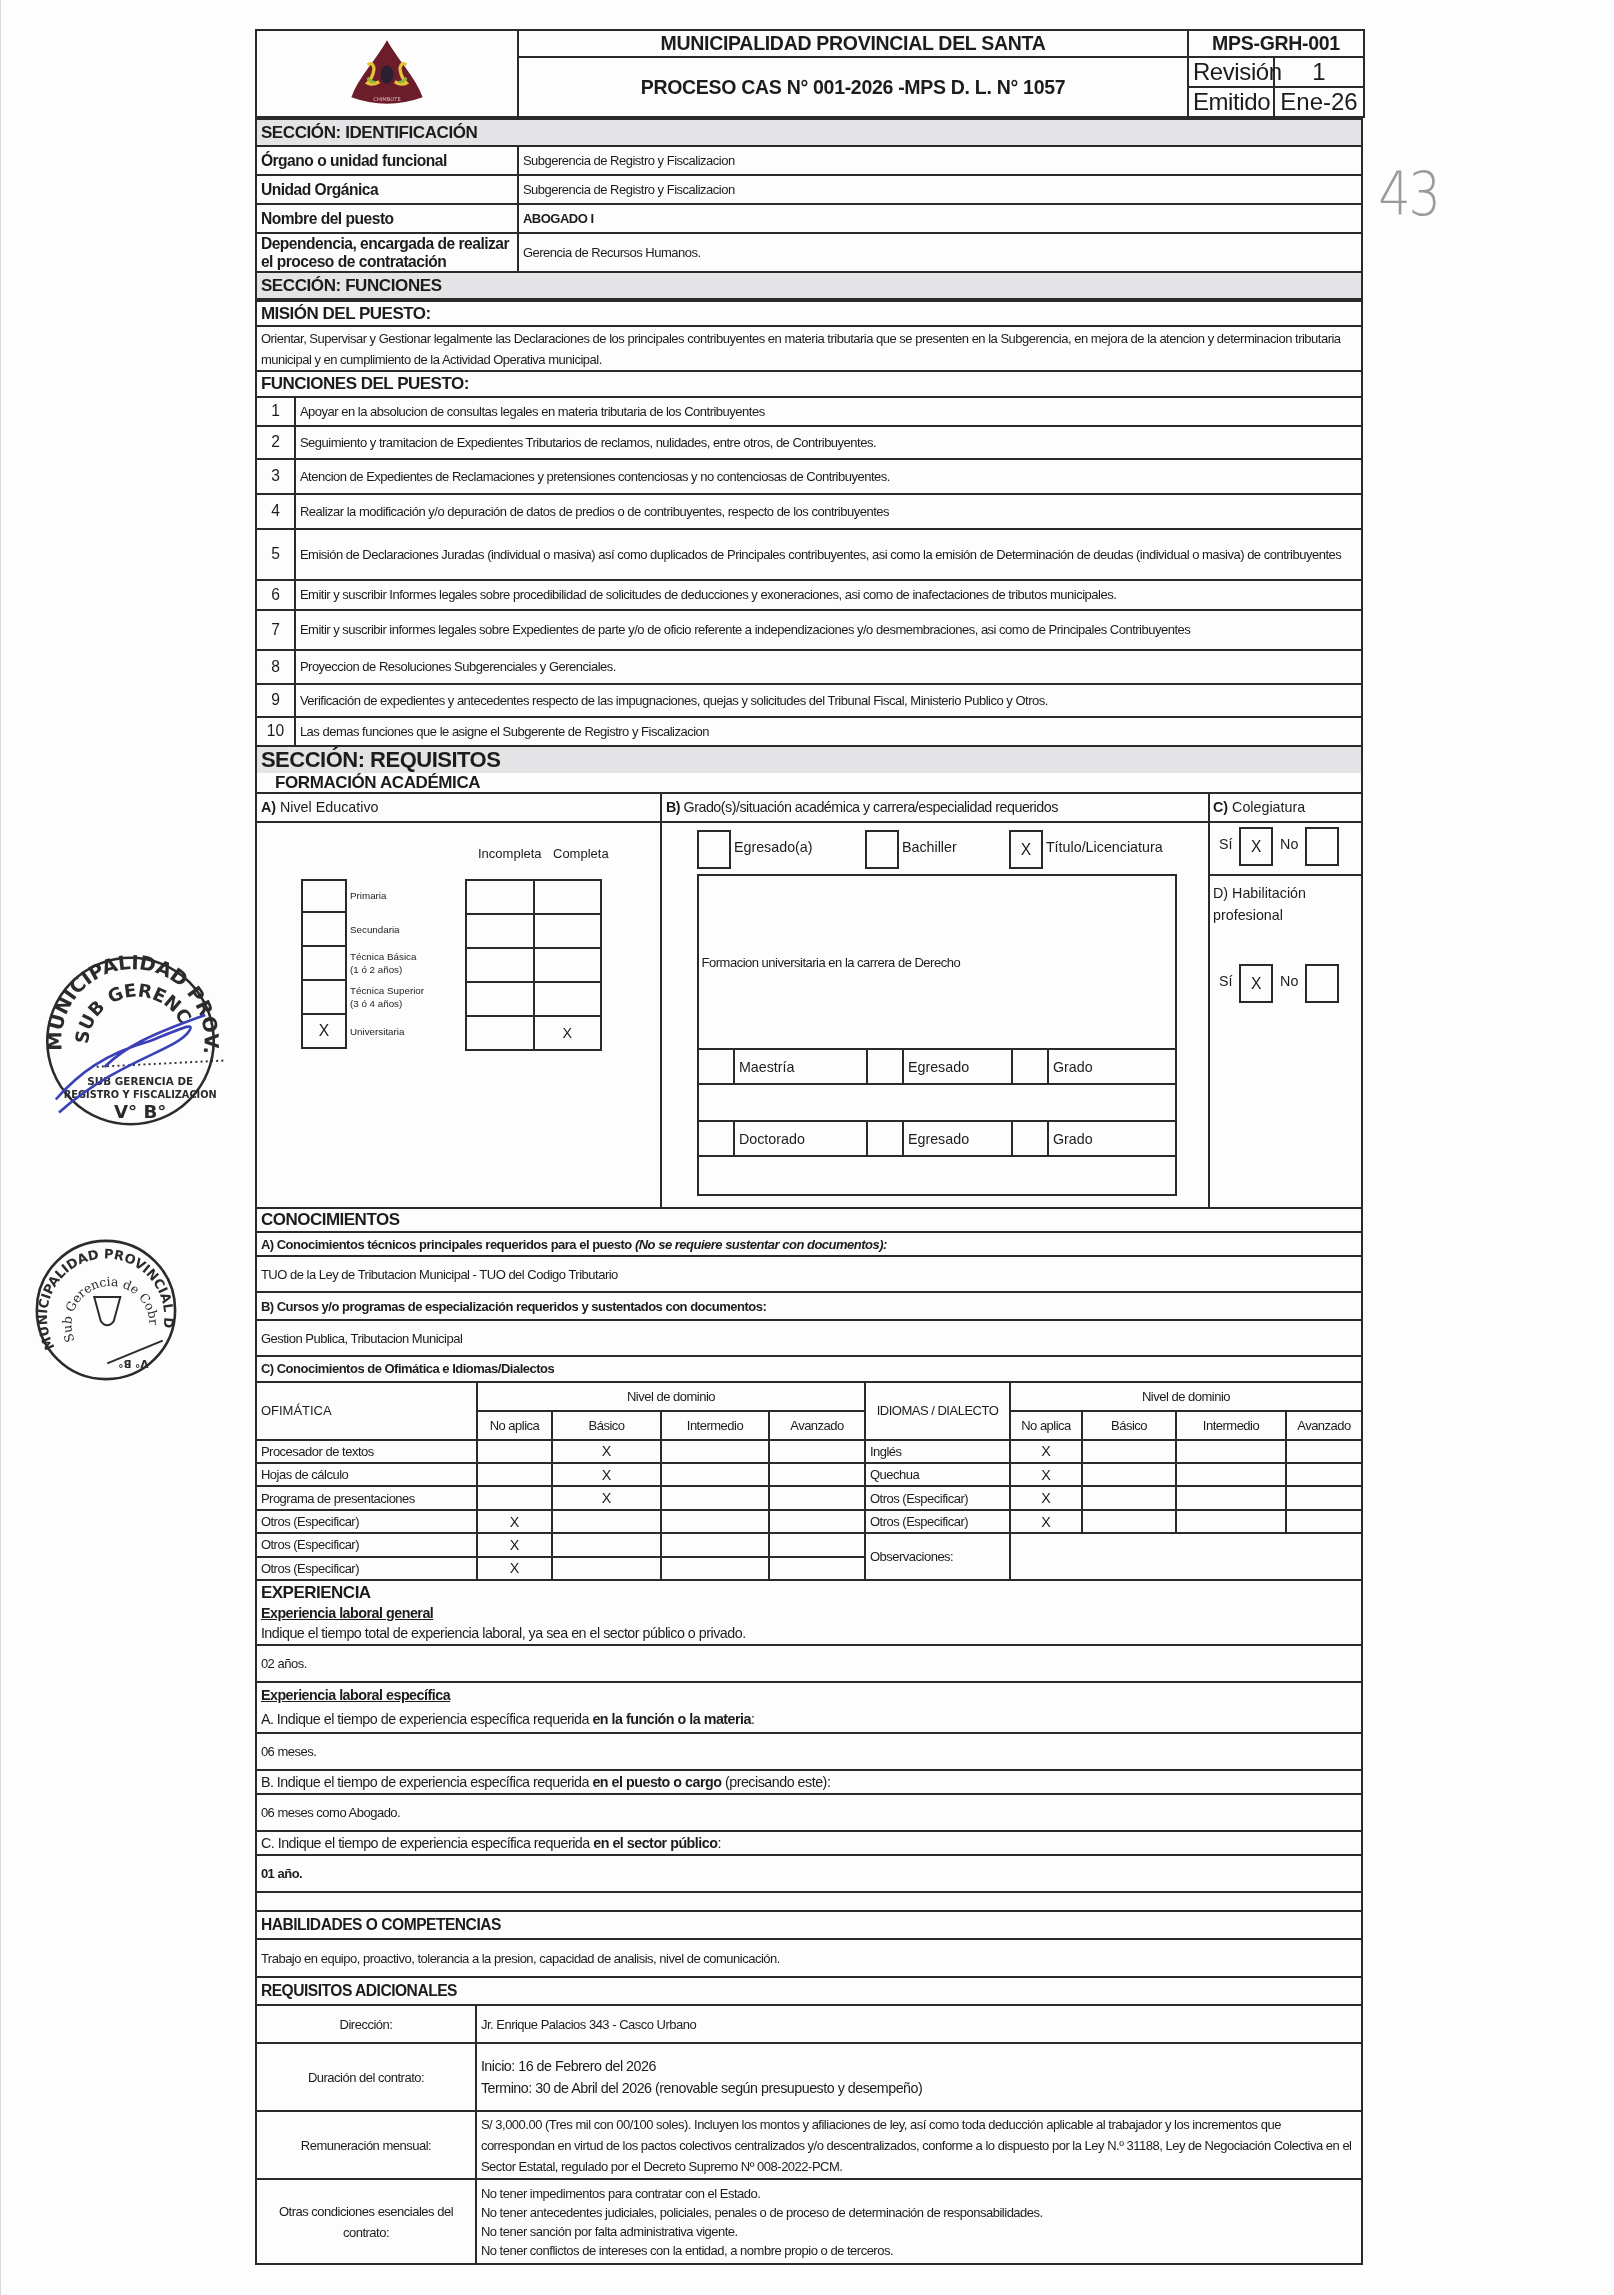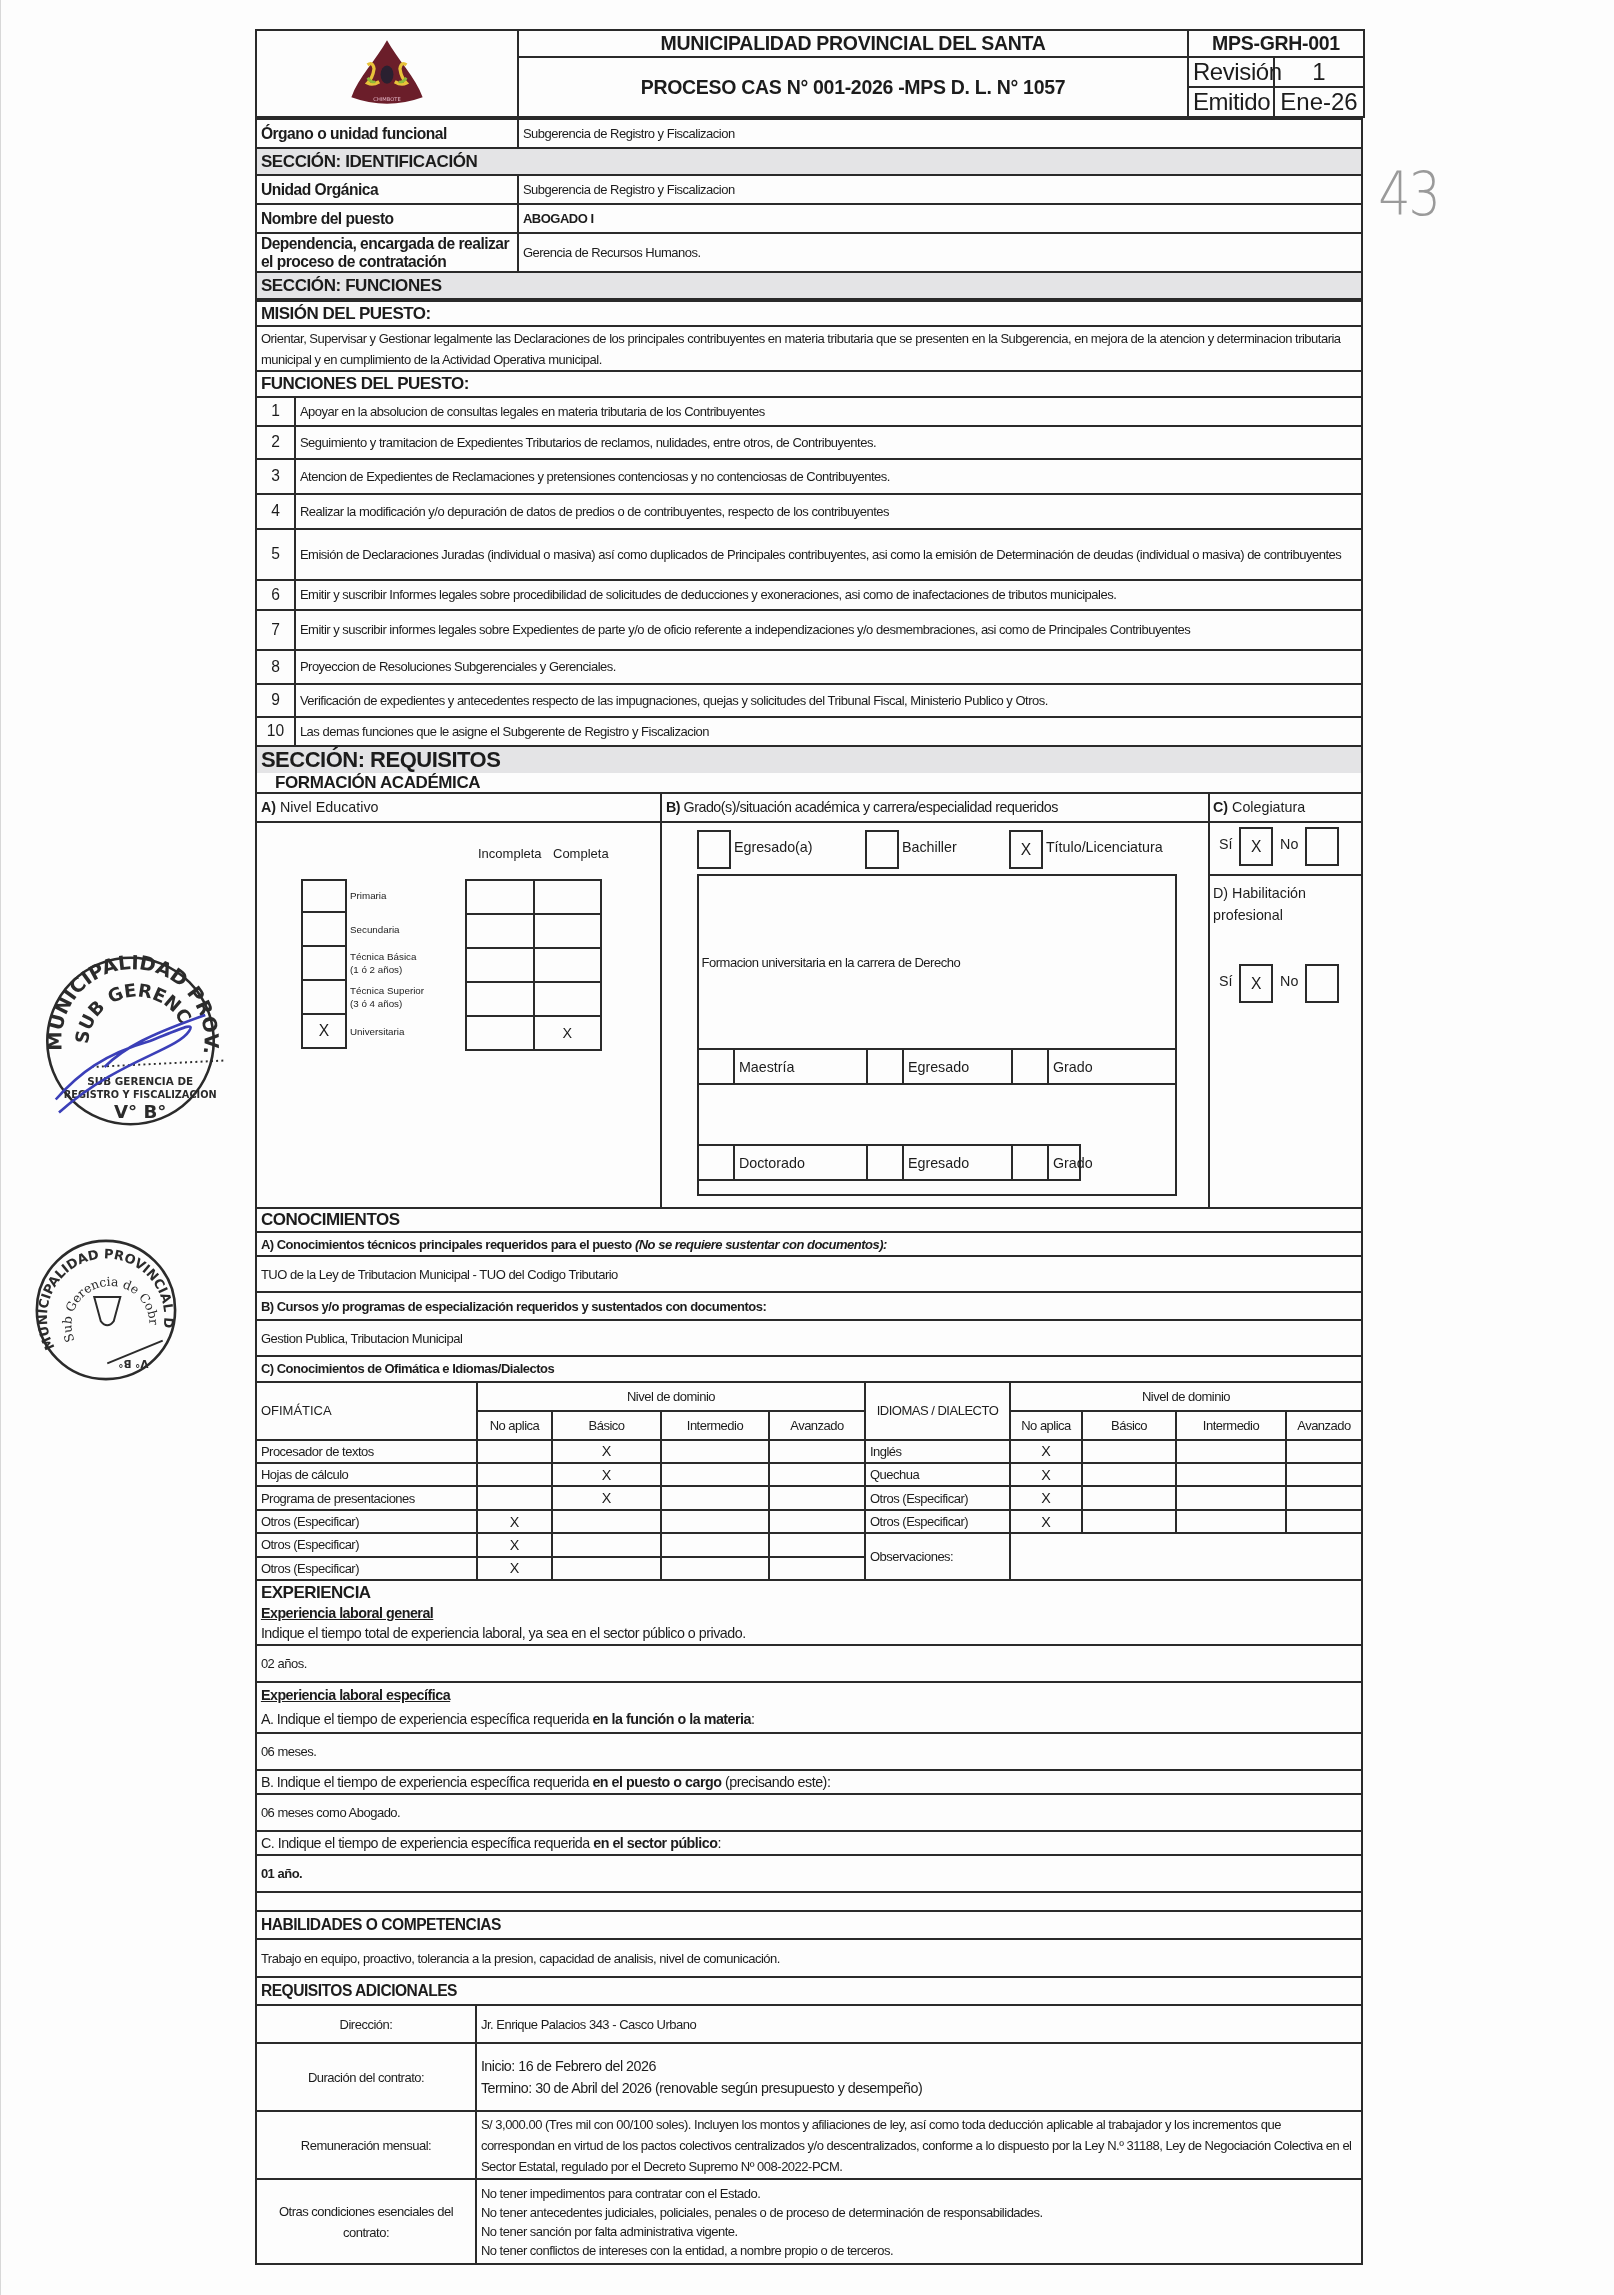--- a/index.html
+++ b/index.html
@@ -106,26 +106,26 @@
     </tr>
   </tbody>
     </table>
 
   <table>
     <colgroup>
         <col style="width:262px">
         <col>
       </colgroup>
     <tbody>
-        <tr style="height:29px;">
+        <tr>
+          <td colspan="2" class="secbar gray">SECCIÓN: IDENTIFICACIÓN</td>
+        </tr>
+    <tr style="height:29px;">
           <td class="t24 bold narrow">Órgano o unidad funcional</td>
           <td class="t20 narrow">Subgerencia de Registro y Fiscalizacion</td>
-        </tr>
-    <tr>
-          <td colspan="2" class="secbar gray">SECCIÓN: IDENTIFICACIÓN</td>
         </tr>
     <tr style="height:29px;">
           <td class="t24 bold narrow">Unidad Orgánica</td>
           <td class="t20 narrow">Subgerencia de Registro y Fiscalizacion</td>
         </tr>
     <tr style="height:29px;">
           <td class="t24 bold narrow">Nombre del puesto</td>
           <td class="t20 bold narrow">ABOGADO I</td>
         </tr>
     <tr style="height:39px;">
@@ -290,21 +290,21 @@
             <tr style="height:35px;">
           <td></td>
           <td class="t22">Maestría</td>
           <td></td>
           <td class="t22">Egresado</td>
           <td></td>
           <td class="t22">Grado</td>
         </tr>
       </tbody>
         </table>
-      <table class="abs" style="left:-2px;top:244px;width:384px;margin-top:24px;">
+      <table class="abs" style="left:-2px;top:244px;width:480px;">
         <colgroup>
             <col style="width:36px">
             <col style="width:133px">
             <col style="width:36px">
             <col style="width:109px">
             <col style="width:36px">
             <col>
           </colgroup>
         <tbody>
             <tr style="height:35px;">

